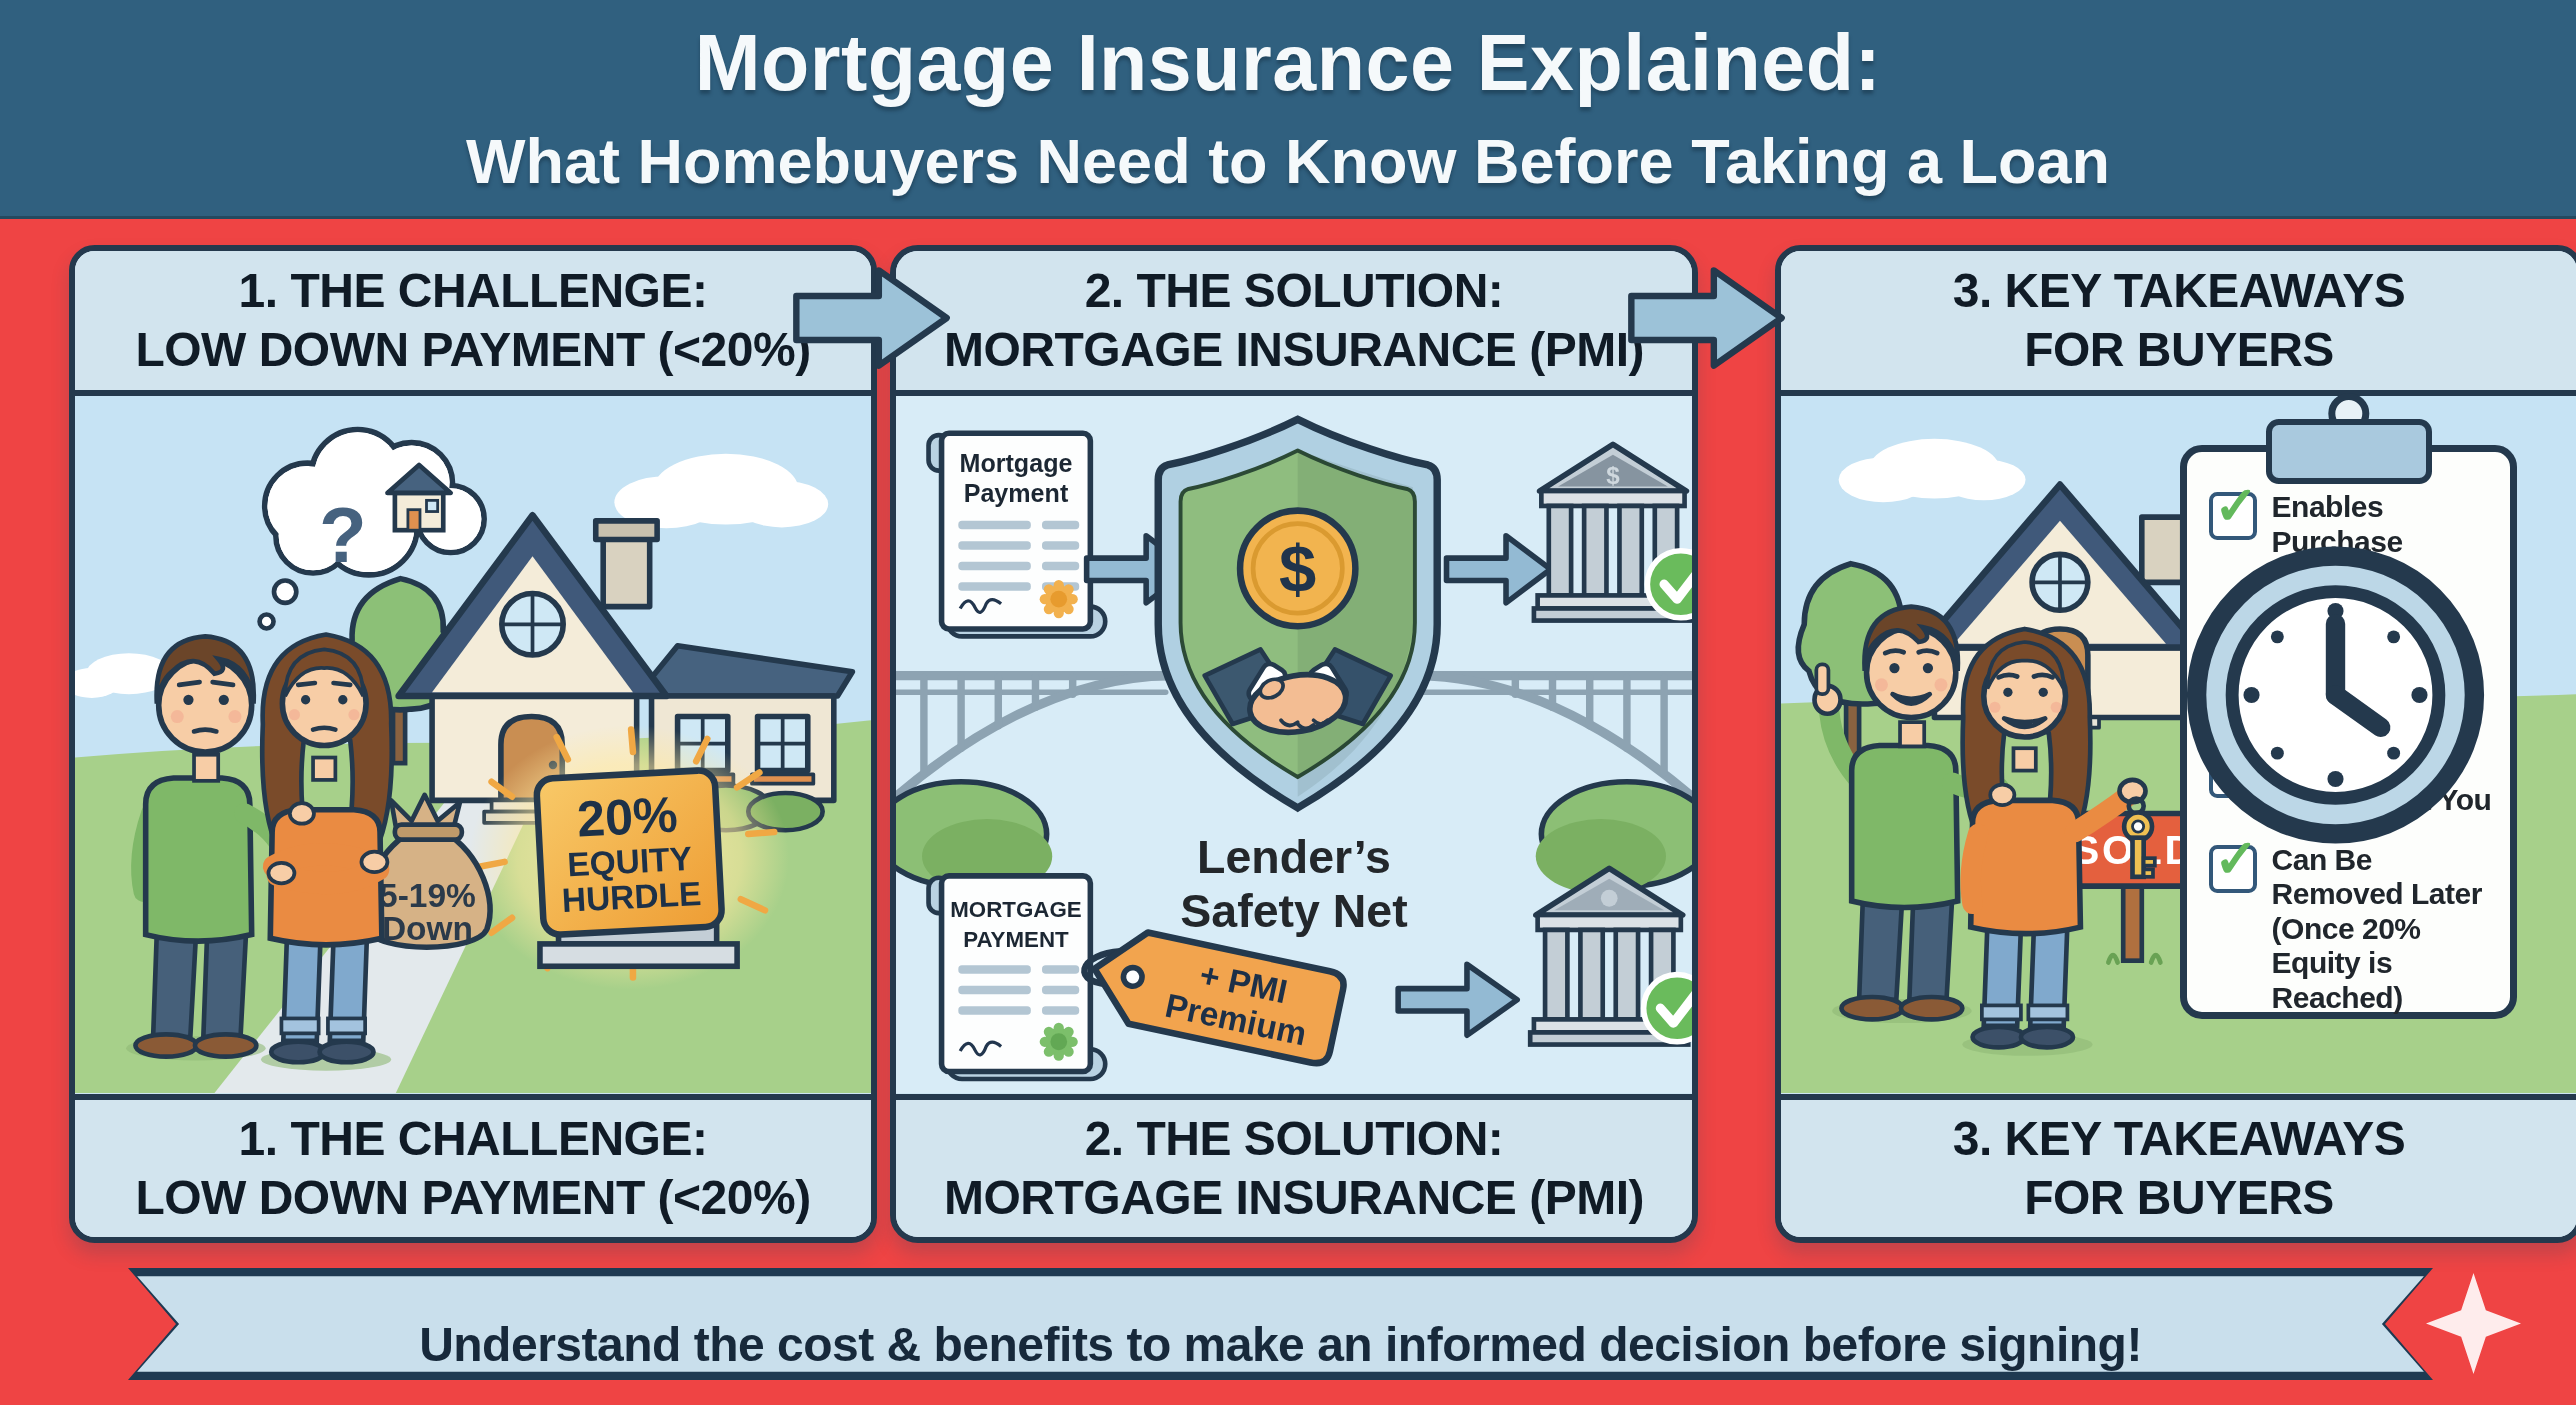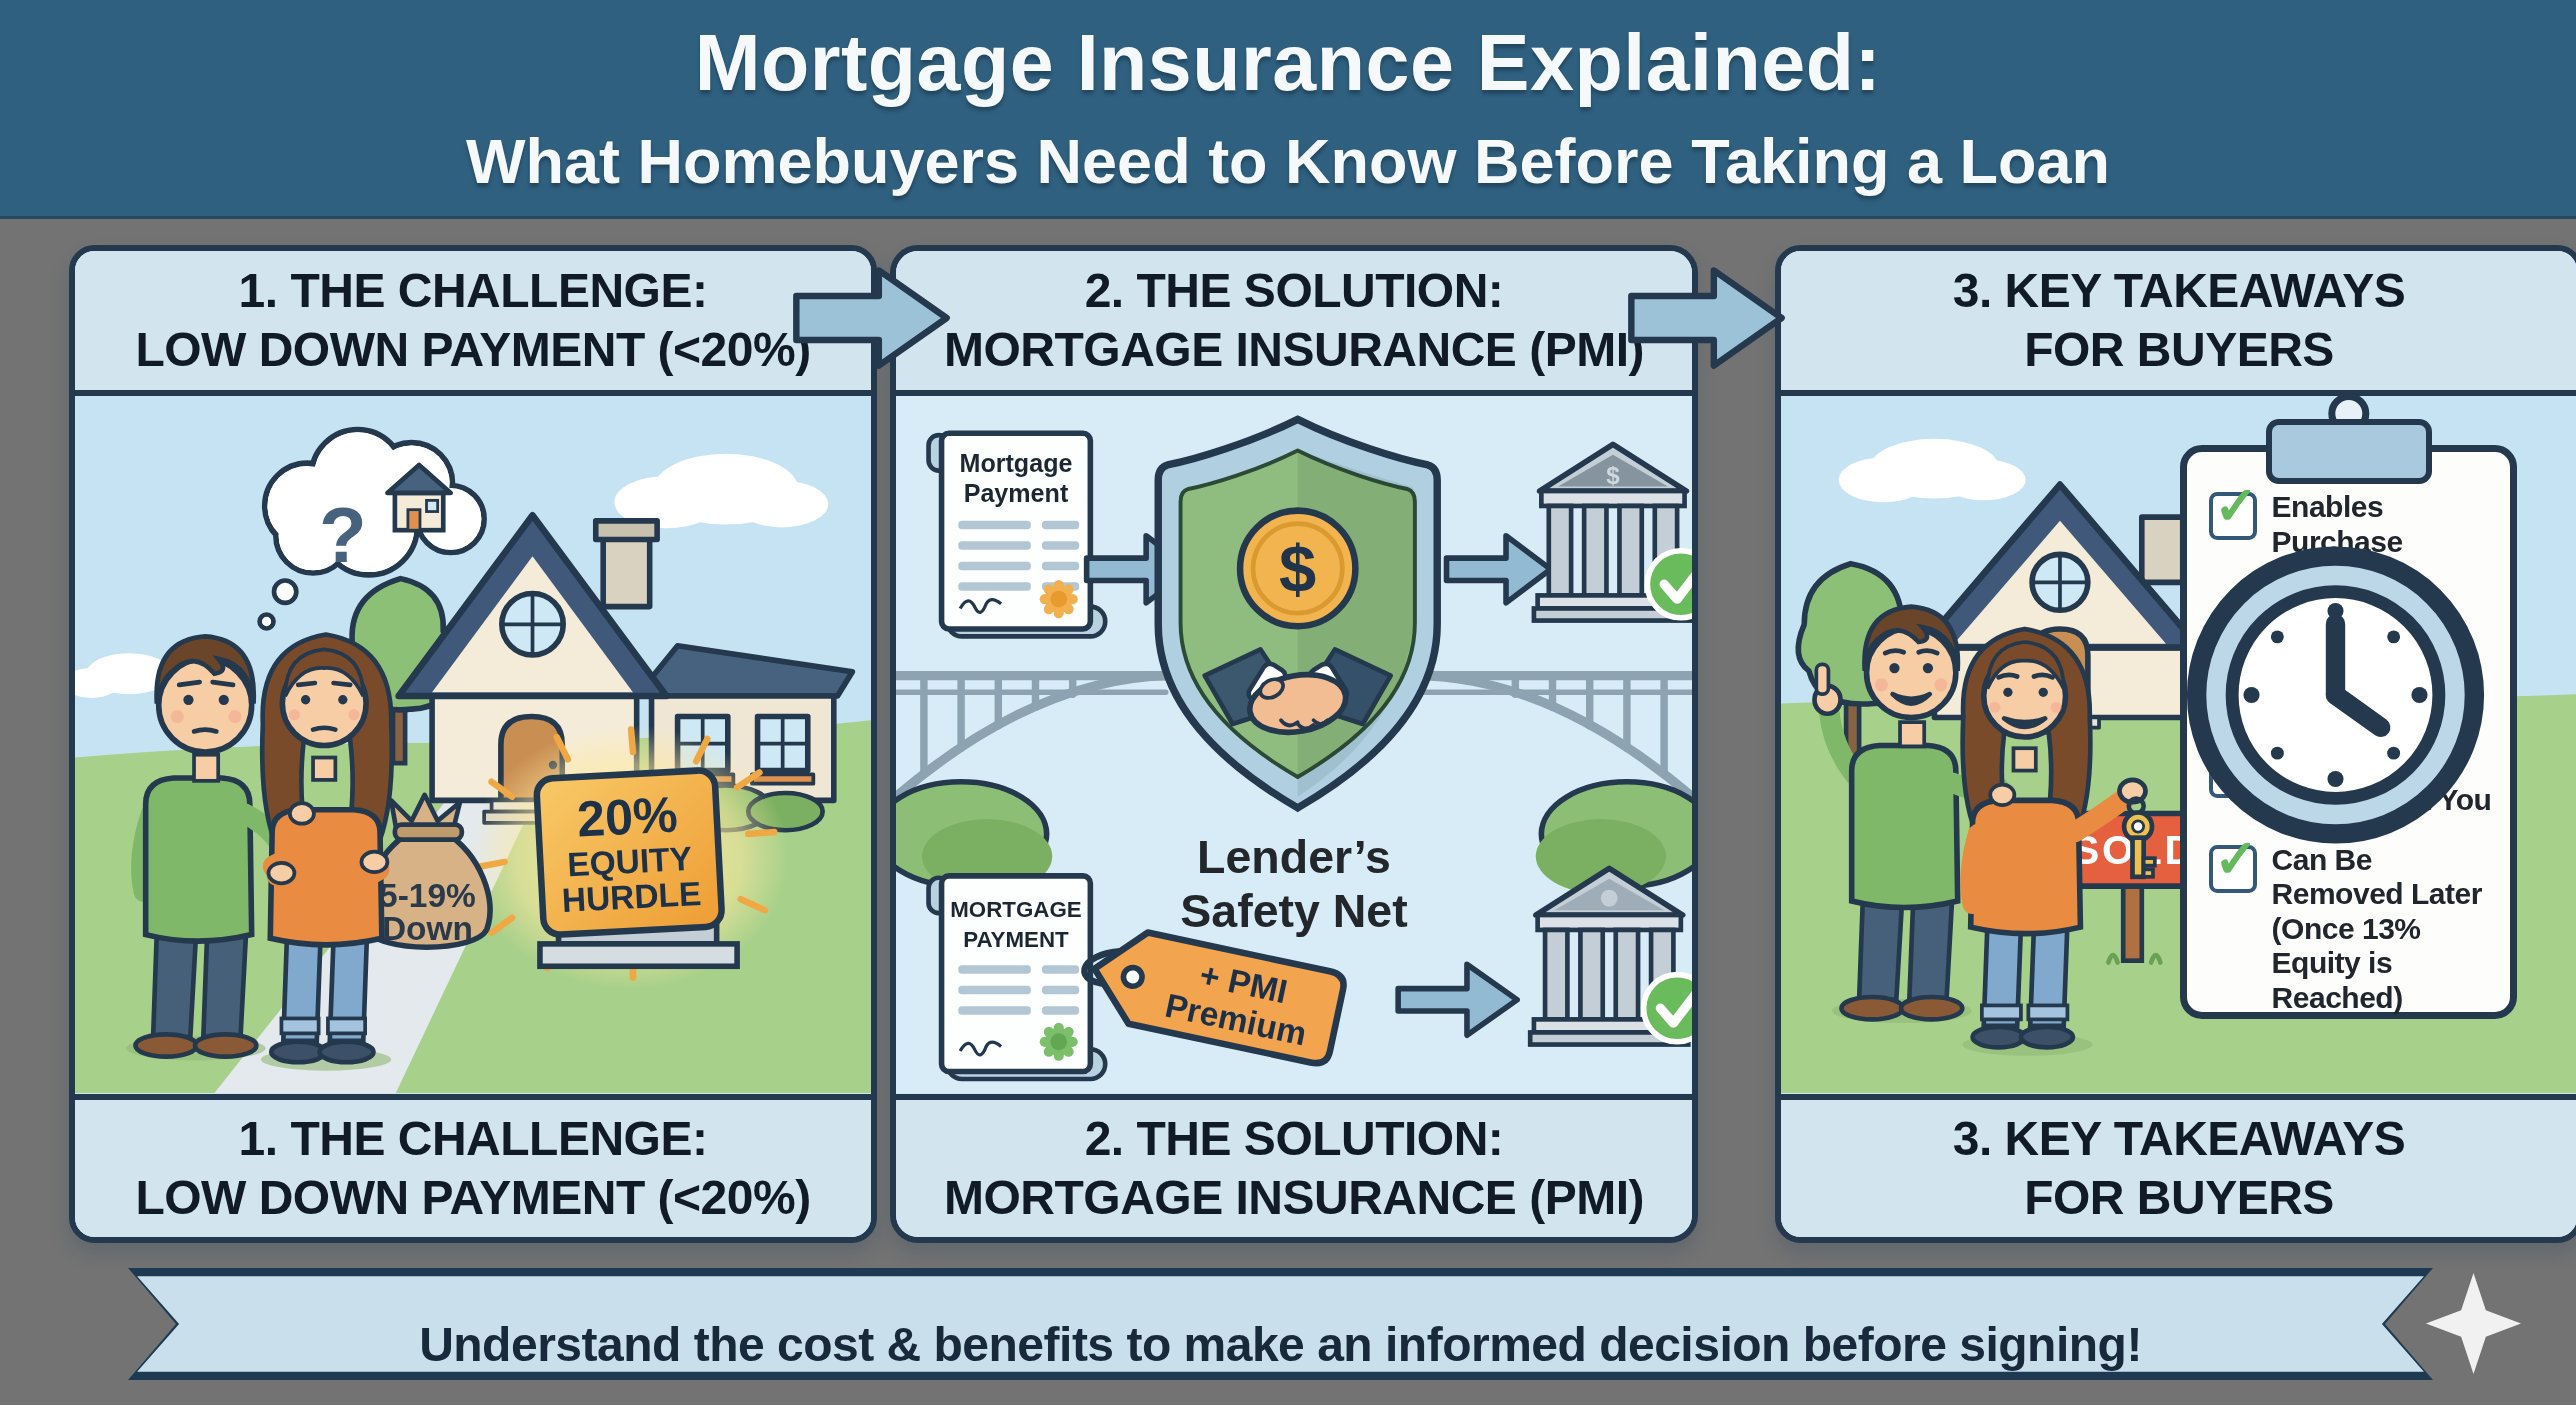--- a/index.html
+++ b/index.html
@@ -1,18 +1,18 @@
 <!DOCTYPE html>
 <html lang="en" style="font-size:14.6px"><head>
 <meta charset="utf-8">
 <style>
   html,body{margin:0;padding:0;}
   .poster{
     position:relative; width:2576px; height:1405px; overflow:hidden;
-    background:#737373;
+    background:#ef4444;
     font-family:"Liberation Sans", sans-serif;
     -webkit-font-smoothing:antialiased;
   }
   
   .top-banner{
     position:absolute; left:0; top:0; width:2576px; height:216px;
     background:#30607f; border-bottom:3.7px solid #24495f;
     display:flex; flex-direction:column; align-items:center; justify-content:center;
     color:#f5f9fb; text-align:center;
   }
@@ -552,21 +552,21 @@
         <div class="check-row">
           <span class="checkbox">
               <span class="check">✓</span>
             </span>
           <div class="check-text">Protects Lender, Not You</div>
         </div>
         <div class="check-row">
           <span class="checkbox">
               <span class="check">✓</span>
             </span>
-          <div class="check-text">Can Be Removed Later (Once 13% Equity is Reached)</div>
+          <div class="check-text">Can Be Removed Later (Once 20% Equity is Reached)</div>
         </div>
         <svg class="clock" width="91" height="91" viewBox="0 0 100 100">
           <circle cx="50" cy="50" r="43" fill="#bcd7e7" stroke="#24394d" stroke-width="6"></circle>
           <circle cx="50" cy="50" r="32" fill="#ffffff" stroke="#24394d" stroke-width="4"></circle>
           <g fill="#24394d">
             <circle cx="50" cy="24" r="2.5"></circle>
               <circle cx="76" cy="50" r="2.5"></circle>
               <circle cx="50" cy="76" r="2.5"></circle>
               <circle cx="24" cy="50" r="2.5"></circle>
             <circle cx="68" cy="32" r="2"></circle>

